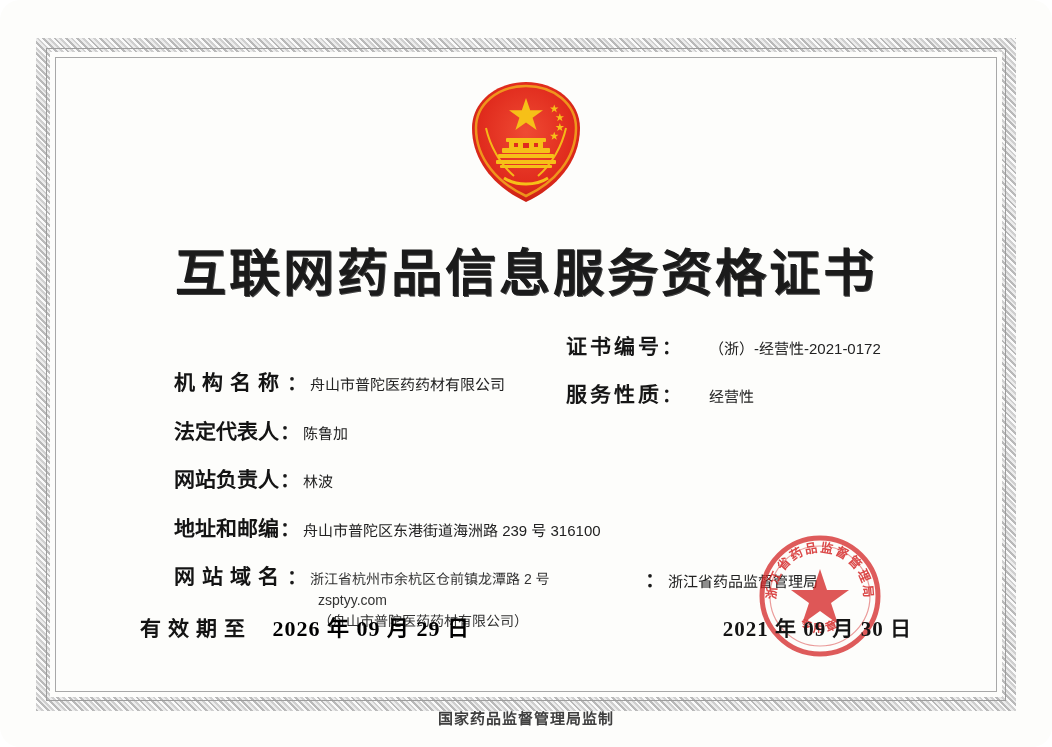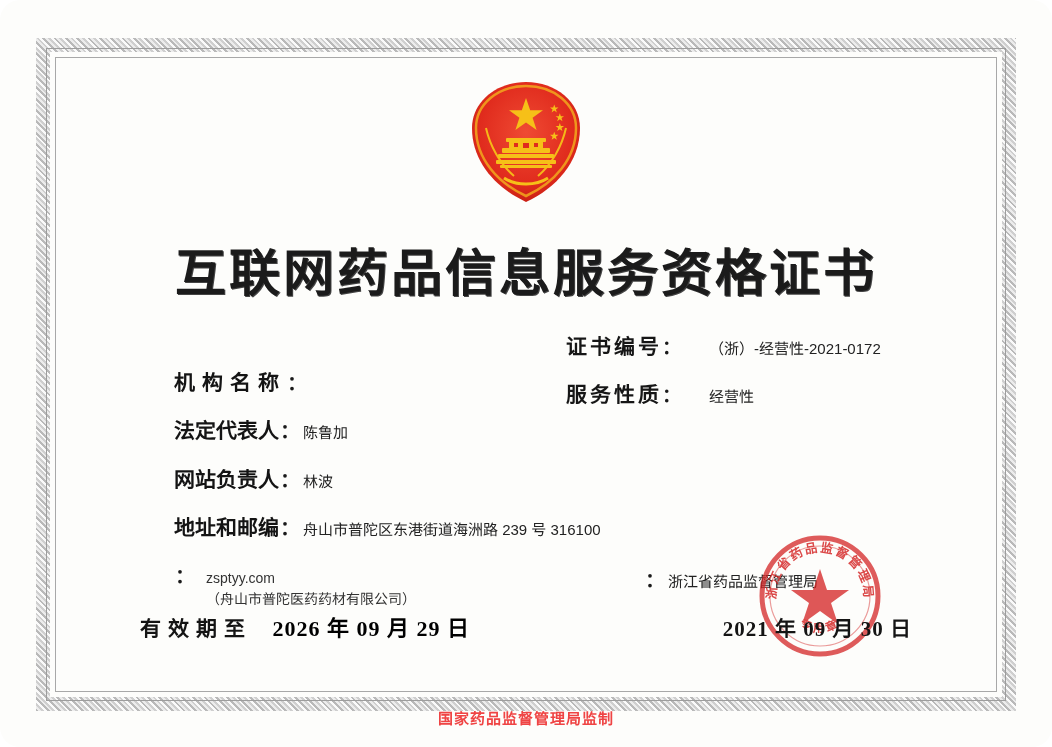--- a/index.html
+++ b/index.html
@@ -235,21 +235,21 @@
   
   .footer {
     position: absolute;
     left: 0; right: 0;
     top: 707px;
     text-align: center;
     font-family: "Liberation Serif", serif;
     font-weight: bold;
     font-size: 15px;
     letter-spacing: 1px;
-    color: #ef4444;
+    color: #404040;
   }
 </style>
 </head>
 <body>
 
 <div class="certificate">
 
   <div class="border-outer"></div>
   <div class="border-inner-line"></div>
 
@@ -312,20 +312,21 @@
         <span class="rh-colon">：</span>
         <span class="rh-value">经营性</span>
       </div>
     </div>
 
     <div class="left-fields">
 
       <div class="field-row">
         <span class="f-label spread">机构名称</span>
         <span class="f-colon">：</span>
+        <span class="f-value">舟山市普陀医药药材有限公司</span>
       </div>
 
       <div class="field-row">
         <span class="f-label">法定代表人</span>
         <span class="f-colon">：</span>
         <span class="f-value">陈鲁加</span>
       </div>
 
       <div class="field-row">
         <span class="f-label">网站负责人</span>
@@ -333,22 +334,24 @@
         <span class="f-value">林波</span>
       </div>
 
       <div class="field-row">
         <span class="f-label">地址和邮编</span>
         <span class="f-colon">：</span>
         <span class="f-value">舟山市普陀区东港街道海洲路 239 号  316100</span>
       </div>
 
       <div class="field-row">
+        <span class="f-label spread">网站域名</span>
         <span class="f-colon">：</span>
         <span class="f-value">
+          <span class="sub-line">浙江省杭州市余杭区仓前镇龙潭路 2 号</span>
           <span class="sub-line indent">zsptyy.com</span>
           <span class="sub-line indent">（舟山市普陀医药药材有限公司）</span>
         </span>
       </div>
 
     </div>
 
     <div class="issuer">
       <span class="f-colon">：</span>
       <span class="i-value">浙江省药品监督管理局</span>

